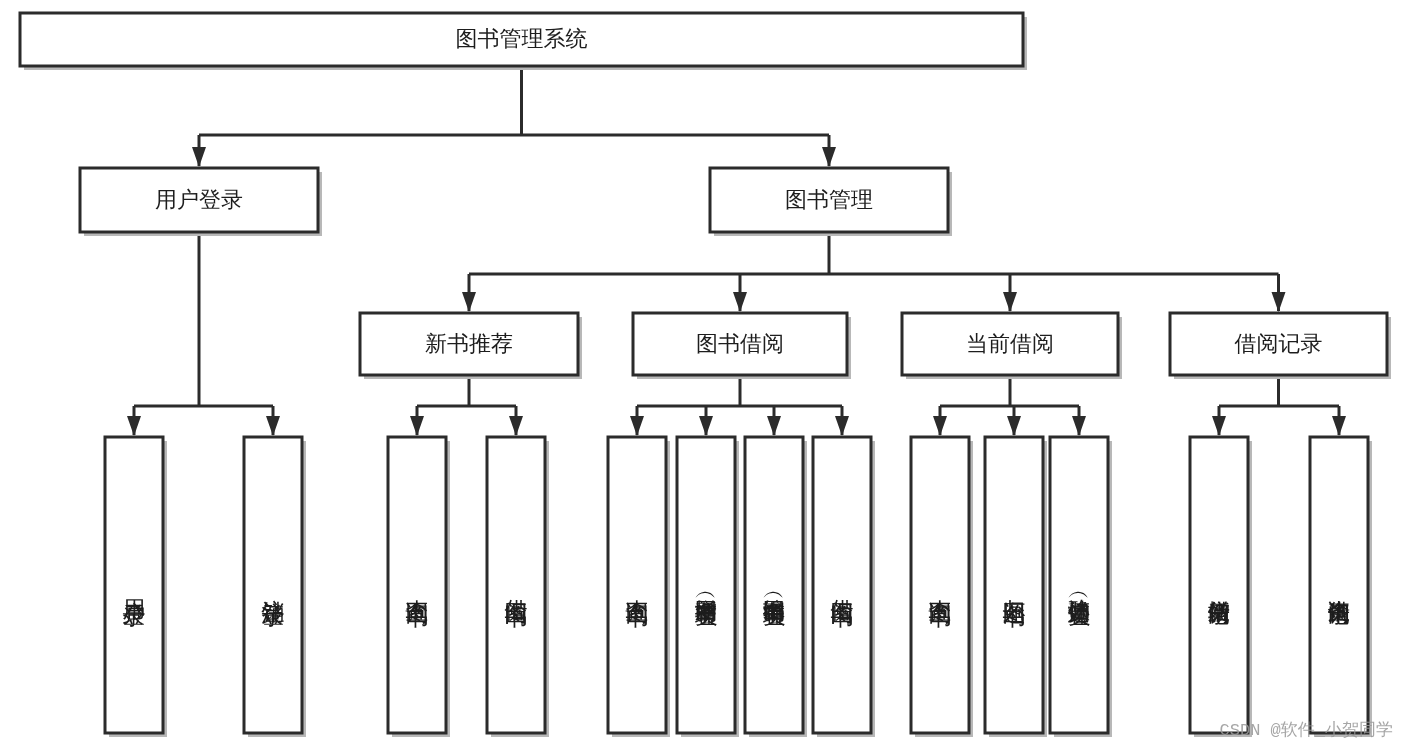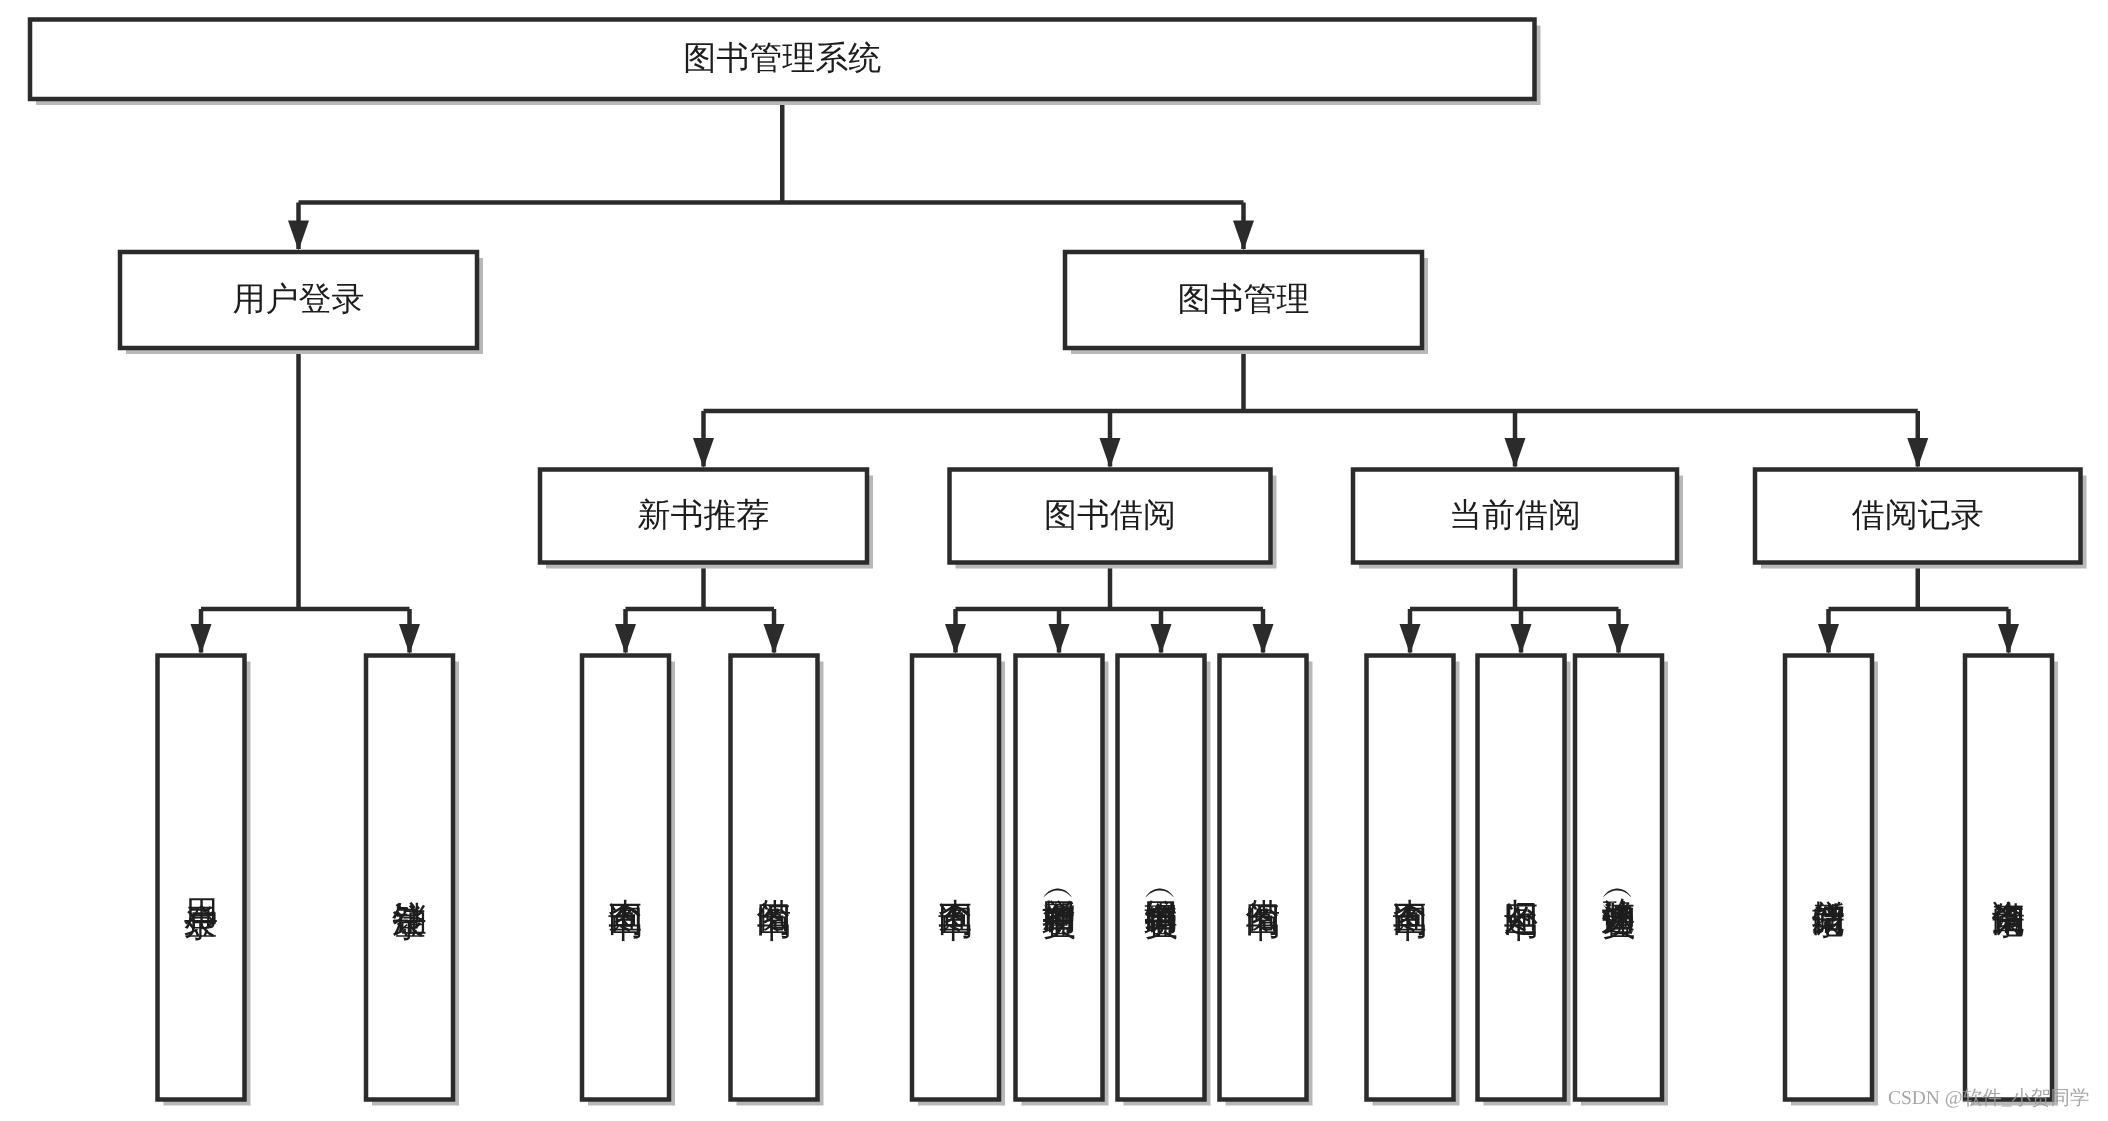--- a/index.html
+++ b/index.html
@@ -8,22 +8,22 @@
   svg.flow{position:absolute;left:0;top:0;width:1405px;height:747px;}
   .node-rect{fill:#ffffff;stroke:#2b2b2b;stroke-width:3;}
   .node-shadow{fill:#b8b8b8;stroke:none;}
   .conn{stroke:#2b2b2b;stroke-width:3;fill:none;stroke-linecap:butt;}
   .arrow-head{fill:#2b2b2b;stroke:none;}
   .node-label{font-family:"Liberation Sans","DejaVu Sans",sans-serif;fill:#1d1d1d;font-size:22px;text-anchor:middle;dominant-baseline:middle;}
   .leaf-label-box{position:absolute;display:flex;align-items:center;justify-content:center;
         writing-mode:vertical-rl;text-orientation:upright;
         font-family:"Liberation Sans","DejaVu Sans",sans-serif;font-size:23px;color:#1d1d1d;
         letter-spacing:2px;line-height:1;pointer-events:none;}
-  .watermark{position:absolute;right:12px;bottom:6px;font-family:Liberation Serif, serif;
-        font-size:13px;color:#9a9a9a;opacity:.88;white-space:nowrap;}
+  .watermark{position:absolute;right:12px;bottom:6px;font-family:Liberation Mono, monospace;
+        font-size:17px;color:#9a9a9a;opacity:.88;white-space:nowrap;}
 </style>
 </head>
 <body>
 
 <div id="stage">
 
   <svg class="flow" viewBox="0 0 1405 747">
     <g id="connectors">
         <line x1="521.5" y1="66" x2="521.5" y2="135" class="conn"></line>
         <line x1="199" y1="135" x2="829" y2="135" class="conn"></line>

